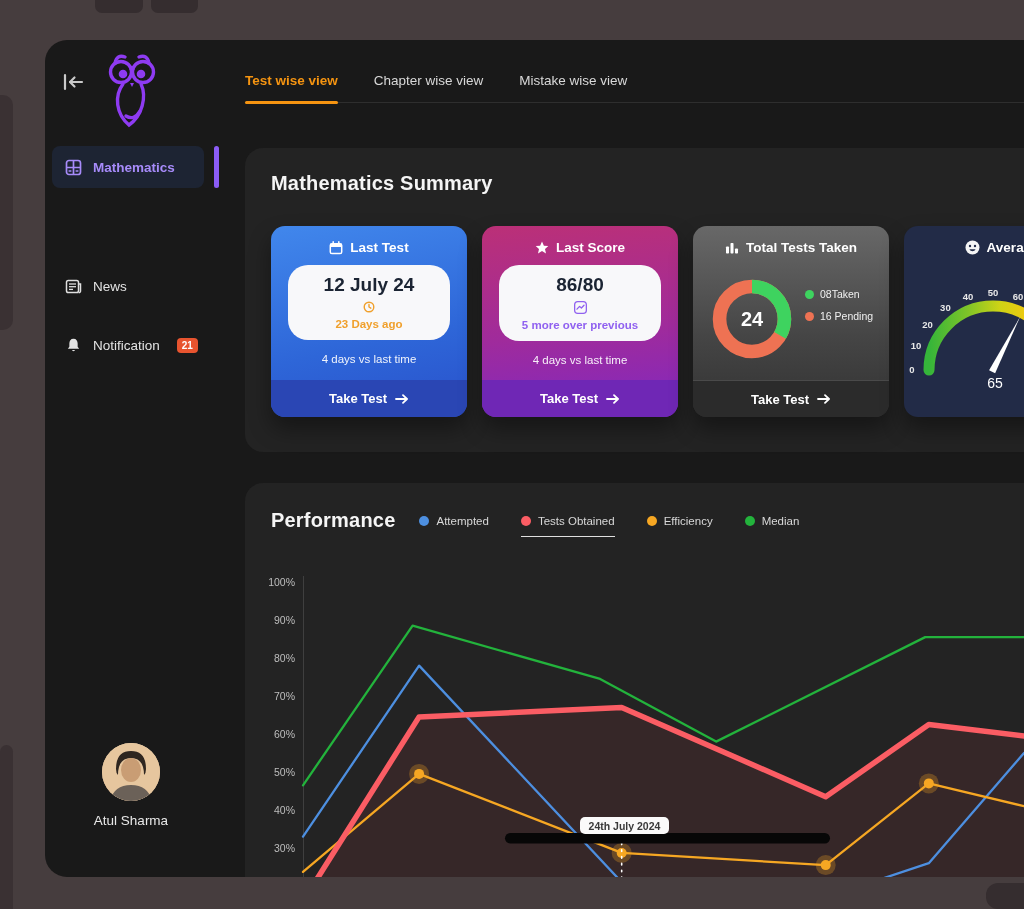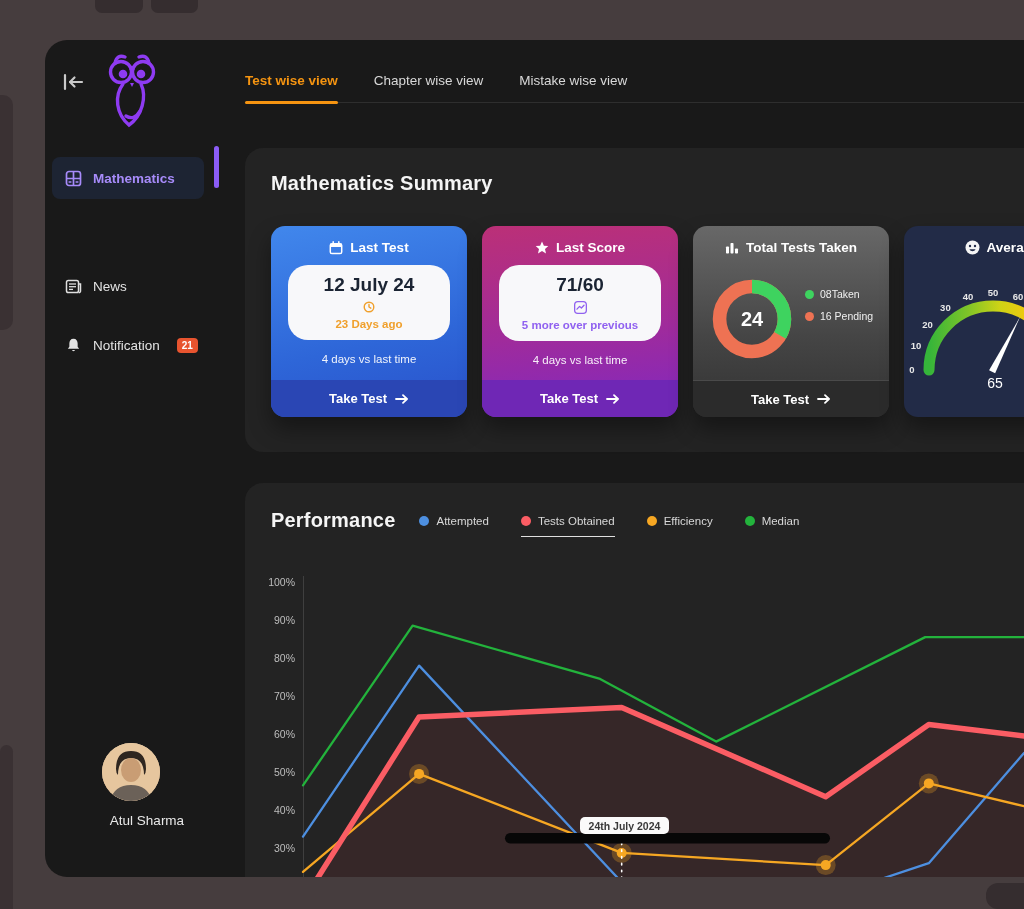--- a/index.html
+++ b/index.html
@@ -16,28 +16,28 @@
 
   .container { position:absolute; left:45px; top:40px; width:1000px; height:837px;
     background:#191919; border-radius:22px; overflow:hidden; }
 
   
   .collapse-btn { position:absolute; left:14px; top:28px; width:28px; height:28px; cursor:pointer; }
   .logo { position:absolute; left:55px; top:10px; width:64px; height:84px; }
   .nav-item { position:absolute; left:7px; width:152px; height:42px; border-radius:8px;
     display:flex; align-items:center; padding-left:13px; gap:11px;
     font-size:13.5px; color:#e3e3e3; cursor:pointer; }
-  .nav-item.active { background:#1d2433; color:#a78bfa; font-weight:700;margin-top:11px; }
+  .nav-item.active { background:#1d2433; color:#a78bfa; font-weight:700; }
   .nav-math { top:106px; } .nav-phys { top:166px; } .nav-news { top:225px; } .nav-notif { top:284px; }
   .active-bar { position:absolute; left:169px; top:106px; width:5px; height:42px; border-radius:3px; background:#8b5cf6; }
   .badge { background:#e8542f; color:#fff; font-size:10px; font-weight:700;
     padding:2px 5px; border-radius:4px; margin-left:6px; }
   .avatar { position:absolute; left:57px; top:703px; width:58px; height:58px; border-radius:50%;
     overflow:hidden; background:linear-gradient(180deg,#ecd2ae,#d9b48c); }
-  .profile-name { position:absolute; left:16px; top:773px; width:172px; text-align:center;
+  .profile-name { position:absolute; left:0; top:773px; width:172px; text-align:center;
     font-size:13.5px; color:#e8e8e8; }
 
   
   .tabs { position:absolute; left:200px; top:33px; width:800px; display:flex; gap:36px;
     border-bottom:1px solid #2e2e2e; }
   .tab { font-size:13.5px; color:#d9d9d9; padding-bottom:14px; cursor:pointer; position:relative; }
   .tab.active { color:#f59411; font-weight:700; }
   .tab.active::after { content:""; position:absolute; left:0; right:0; bottom:-2px; height:3px;
     border-radius:2px; background:#f59411; }
 
@@ -210,21 +210,21 @@
       </div>
 
       <div class="card c2">
         <div class="card-header">
           <svg width="14" height="13" viewBox="0 0 14 13">
             <polygon points="7,0.5 8.9,4.7 13.3,5.1 10,8 11,12.4 7,10 3,12.4 4,8 0.7,5.1 5.1,4.7" fill="#fff"></polygon>
           </svg>
           <span>Last Score</span>
         </div>
         <div class="white-box">
-          <div class="box-main">71/60</div>
+          <div class="box-main">86/80</div>
           <div class="box-sub sub-purple">
             <svg width="13" height="13" viewBox="0 0 14 14">
               <rect x="0.7" y="0.7" width="12.6" height="12.6" rx="3.4" fill="none" stroke="#9061f0" stroke-width="1.4"></rect>
               <path d="M3.2 8.8 L6 5.8 L8 7.6 L10.8 4.6" fill="none" stroke="#9061f0" stroke-width="1.4" stroke-linecap="round" stroke-linejoin="round"></path>
             </svg>
             <span>5 more over previous</span>
           </div>
         </div>
         <div class="card-caption">4 days vs last time</div>
         <div class="card-footer f2">

